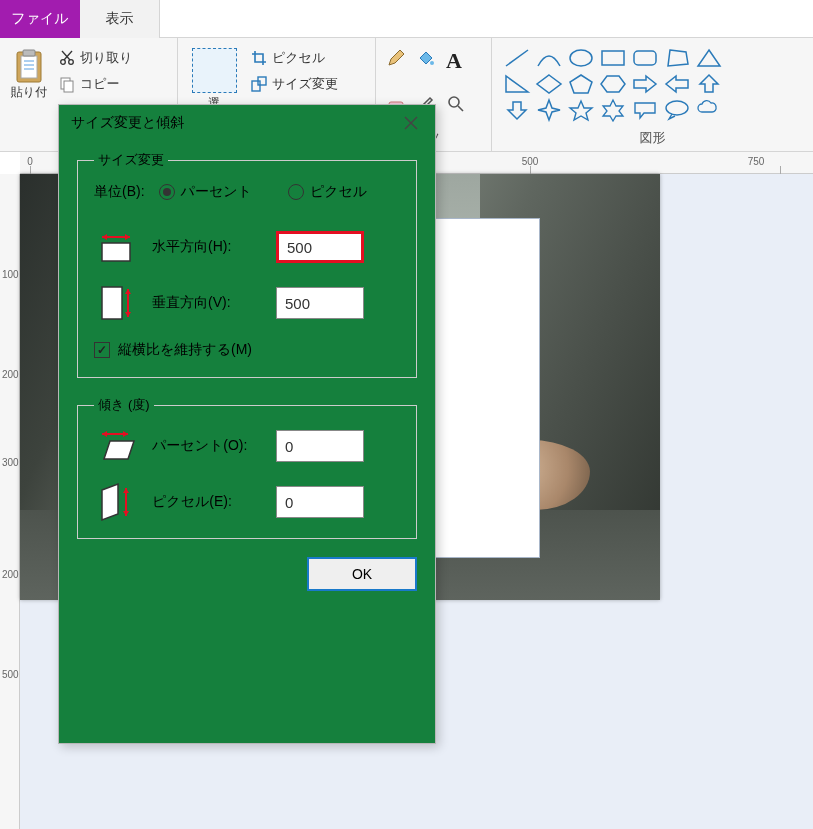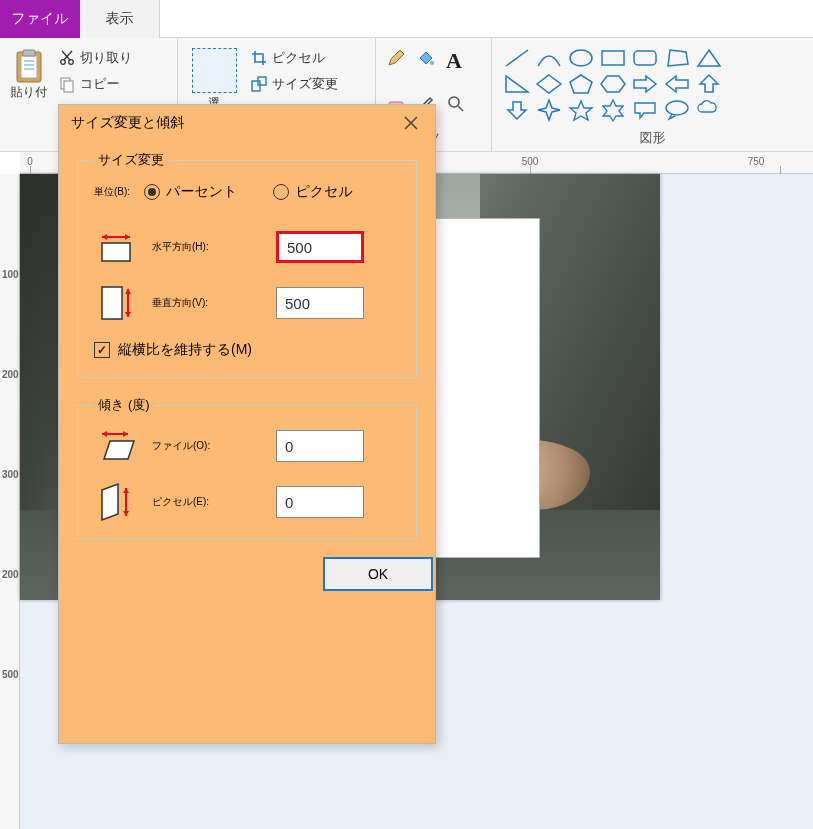--- a/index.html
+++ b/index.html
@@ -31,58 +31,58 @@
   .shapes-grid { display:grid; grid-template-columns:repeat(7,30px); grid-auto-rows:24px; gap:2px; padding:4px; }
   .shape { border:1px solid #2a7ab9; }
   .shape svg { width:100%; height:100%; display:block; }
 
   
   .workspace { position:relative; height:calc(100% - 152px); }
   .h-ruler { position:absolute; top:0; left:20px; right:0; height:22px; background:#f6f6f6; border-bottom:1px solid #ccc; font-size:10px; color:#666; }
   .h-ruler span { position:absolute; top:4px; transform:translateX(-50%); }
   .h-ruler .tick { position:absolute; top:14px; width:1px; height:8px; background:#aaa; }
   .v-ruler { position:absolute; top:22px; left:0; width:20px; bottom:0; background:#f6f6f6; border-right:1px solid #ccc; font-size:10px; color:#666; }
-  .v-ruler span { position:absolute; left:2px; transform:translateY(-50%);font-weight:bold; }
+  .v-ruler span { position:absolute; left:2px; transform:translateY(-50%); }
   .canvas-area { position:absolute; top:22px; left:20px; right:0; bottom:0; background:#e9eef7; }
   .photo { position:absolute; top:0; left:0; width:640px; height:426px;
            background:linear-gradient(115deg,#2a2f2c 0%,#3d433d 18%,#5c625a 30%,#7d857c 46%,#5f665f 62%,#4a504a 78%,#2e332e 100%);
            box-shadow:0 0 4px rgba(0,0,0,.3); }
   .photo .wall { position:absolute; left:300px; top:0; width:160px; height:100%;
                  background:linear-gradient(#9ea7a0,#b7c0b8 40%,#aeb6ae); }
   .photo .ground { position:absolute; left:0; right:0; bottom:0; height:90px;
                    background:linear-gradient(#4d534d,#5e645e); }
   .photo .blob1 { position:absolute; right:70px; bottom:90px; width:120px; height:70px;
                   background:radial-gradient(circle at 40% 40%, #d4b79a, #a9876a 60%, #6d5844);
                   border-radius:40% 50% 45% 55% / 55% 45% 55% 45%; filter:blur(.4px); }
   .photo .blob2 { position:absolute; right:200px; bottom:50px; width:55px; height:40px;
                   background:radial-gradient(circle at 40% 40%, #b49b82, #7d6a55);
                   border-radius:45% 55% 50% 50%; }
   .paste-rect { position:absolute; top:44px; left:220px; width:300px; height:340px; background:#fff; border:1px solid #a8b6c9; }
 
   
   .dialog { position:absolute; top:104px; left:58px; width:378px; height:640px;
-            background:#fdba74; border:1px solid #b7b7b7; box-shadow:3px 3px 10px rgba(0,0,0,.2); z-index:100; }
+            background:#15803d; border:1px solid #b7b7b7; box-shadow:3px 3px 10px rgba(0,0,0,.2); z-index:100; }
   .dlg-title { display:flex; align-items:center; justify-content:space-between; height:36px; padding:0 10px 0 12px; font-size:14px; }
   .dlg-close { width:28px; height:28px; display:flex; align-items:center; justify-content:center; font-size:16px; color:#444; }
   .dlg-body { padding:10px 18px 0; }
   fieldset { border:1px solid #ccc; margin:0 0 18px; padding:14px 16px 18px; }
   legend { font-size:13px; padding:0 4px; }
   .row { display:flex; align-items:center; gap:14px; margin-bottom:20px; }
   .row:last-child { margin-bottom:0; }
-  .lbl { font-size:10px; }
+  .lbl { font-size:14px; }
   .unit-row { margin-bottom:28px; }
   .radio { display:inline-flex; align-items:center; gap:6px; font-size:14px; margin-right:22px; }
   .rdot { width:16px; height:16px; border:1.5px solid #333; border-radius:50%; display:flex; align-items:center; justify-content:center; }
   .rdot.on::after { content:""; width:8px; height:8px; background:#333; border-radius:50%; }
   .icon-box { width:44px; height:36px; display:flex; align-items:center; justify-content:center; }
   .num-input { width:88px; height:32px; border:1px solid #888; font-size:15px; padding:0 8px; color:#333; background:#fff; }
   .num-input.highlight { border:3px solid #e40f22; }
   .chk { width:16px; height:16px; border:1.5px solid #333; display:inline-flex; align-items:center; justify-content:center; font-size:12px; line-height:1; margin-right:8px; }
   .chk.on::before { content:"✓"; color:#222; font-weight:bold; }
-  .btn-row { display:flex; justify-content:flex-end; gap:12px; padding:0 2px 18px; }
+  .btn-row { display:flex; justify-content:flex-end; gap:12px; padding:0 18px 18px; }
   .dlg-btn { width:110px; height:34px; border:1px solid #888; background:#efefef; font-size:14px; display:flex; align-items:center; justify-content:center; }
   .dlg-btn.primary { border:2px solid #1979ca; }
 
   
   .icn { display:block; }
 </style>
 </head>
 <body>
 
 <div class="tab-row">
@@ -299,21 +299,21 @@
     <span style="left:10px">0</span>
     <span style="left:510px">500</span>
     <span style="left:736px">750</span>
     <div class="tick" style="left:10px"></div>
       <div class="tick" style="left:510px"></div>
       <div class="tick" style="left:760px"></div>
   </div>
   <div class="v-ruler">
     <span style="top:100px">100</span>
     <span style="top:200px">200</span>
-    <span style="top:300px">300</span>
+    <span style="top:288px">300</span>
     <span style="top:400px">200</span>
     <span style="top:500px">500</span>
   </div>
   <div class="canvas-area">
     <div class="photo">
       <div class="wall"></div>
         <div class="ground"></div>
         <div class="blob1"></div>
         <div class="blob2"></div>
     </div>
@@ -388,21 +388,21 @@
 
       <div class="row">
         <div class="icon-box">
           <svg width="44" height="34" viewBox="0 0 44 34">
             <line x1="8" y1="5" x2="34" y2="5" stroke="#e40f22" stroke-width="2"></line>
             <polygon points="8,5 13,2 13,8" fill="#e40f22"></polygon>
               <polygon points="34,5 29,2 29,8" fill="#e40f22"></polygon>
             <polygon points="10,30 34,30 40,12 16,12" fill="#fff" stroke="#333" stroke-width="1.5"></polygon>
           </svg>
         </div>
-        <span class="lbl" style="width:110px">ファイル(O):</span>
+        <span class="lbl" style="width:110px">パーセント(O):</span>
         <input class="num-input" value="0" style="">
       </div>
 
       <div class="row">
         <div class="icon-box">
           <svg width="44" height="44" viewBox="0 0 44 44">
             <polygon points="8,10 24,4 24,34 8,40" fill="#fff" stroke="#333" stroke-width="1.5"></polygon>
             <line x1="32" y1="8" x2="32" y2="36" stroke="#e40f22" stroke-width="2"></line>
             <polygon points="32,8 29,13 35,13" fill="#e40f22"></polygon>
               <polygon points="32,36 29,31 35,31" fill="#e40f22"></polygon>

